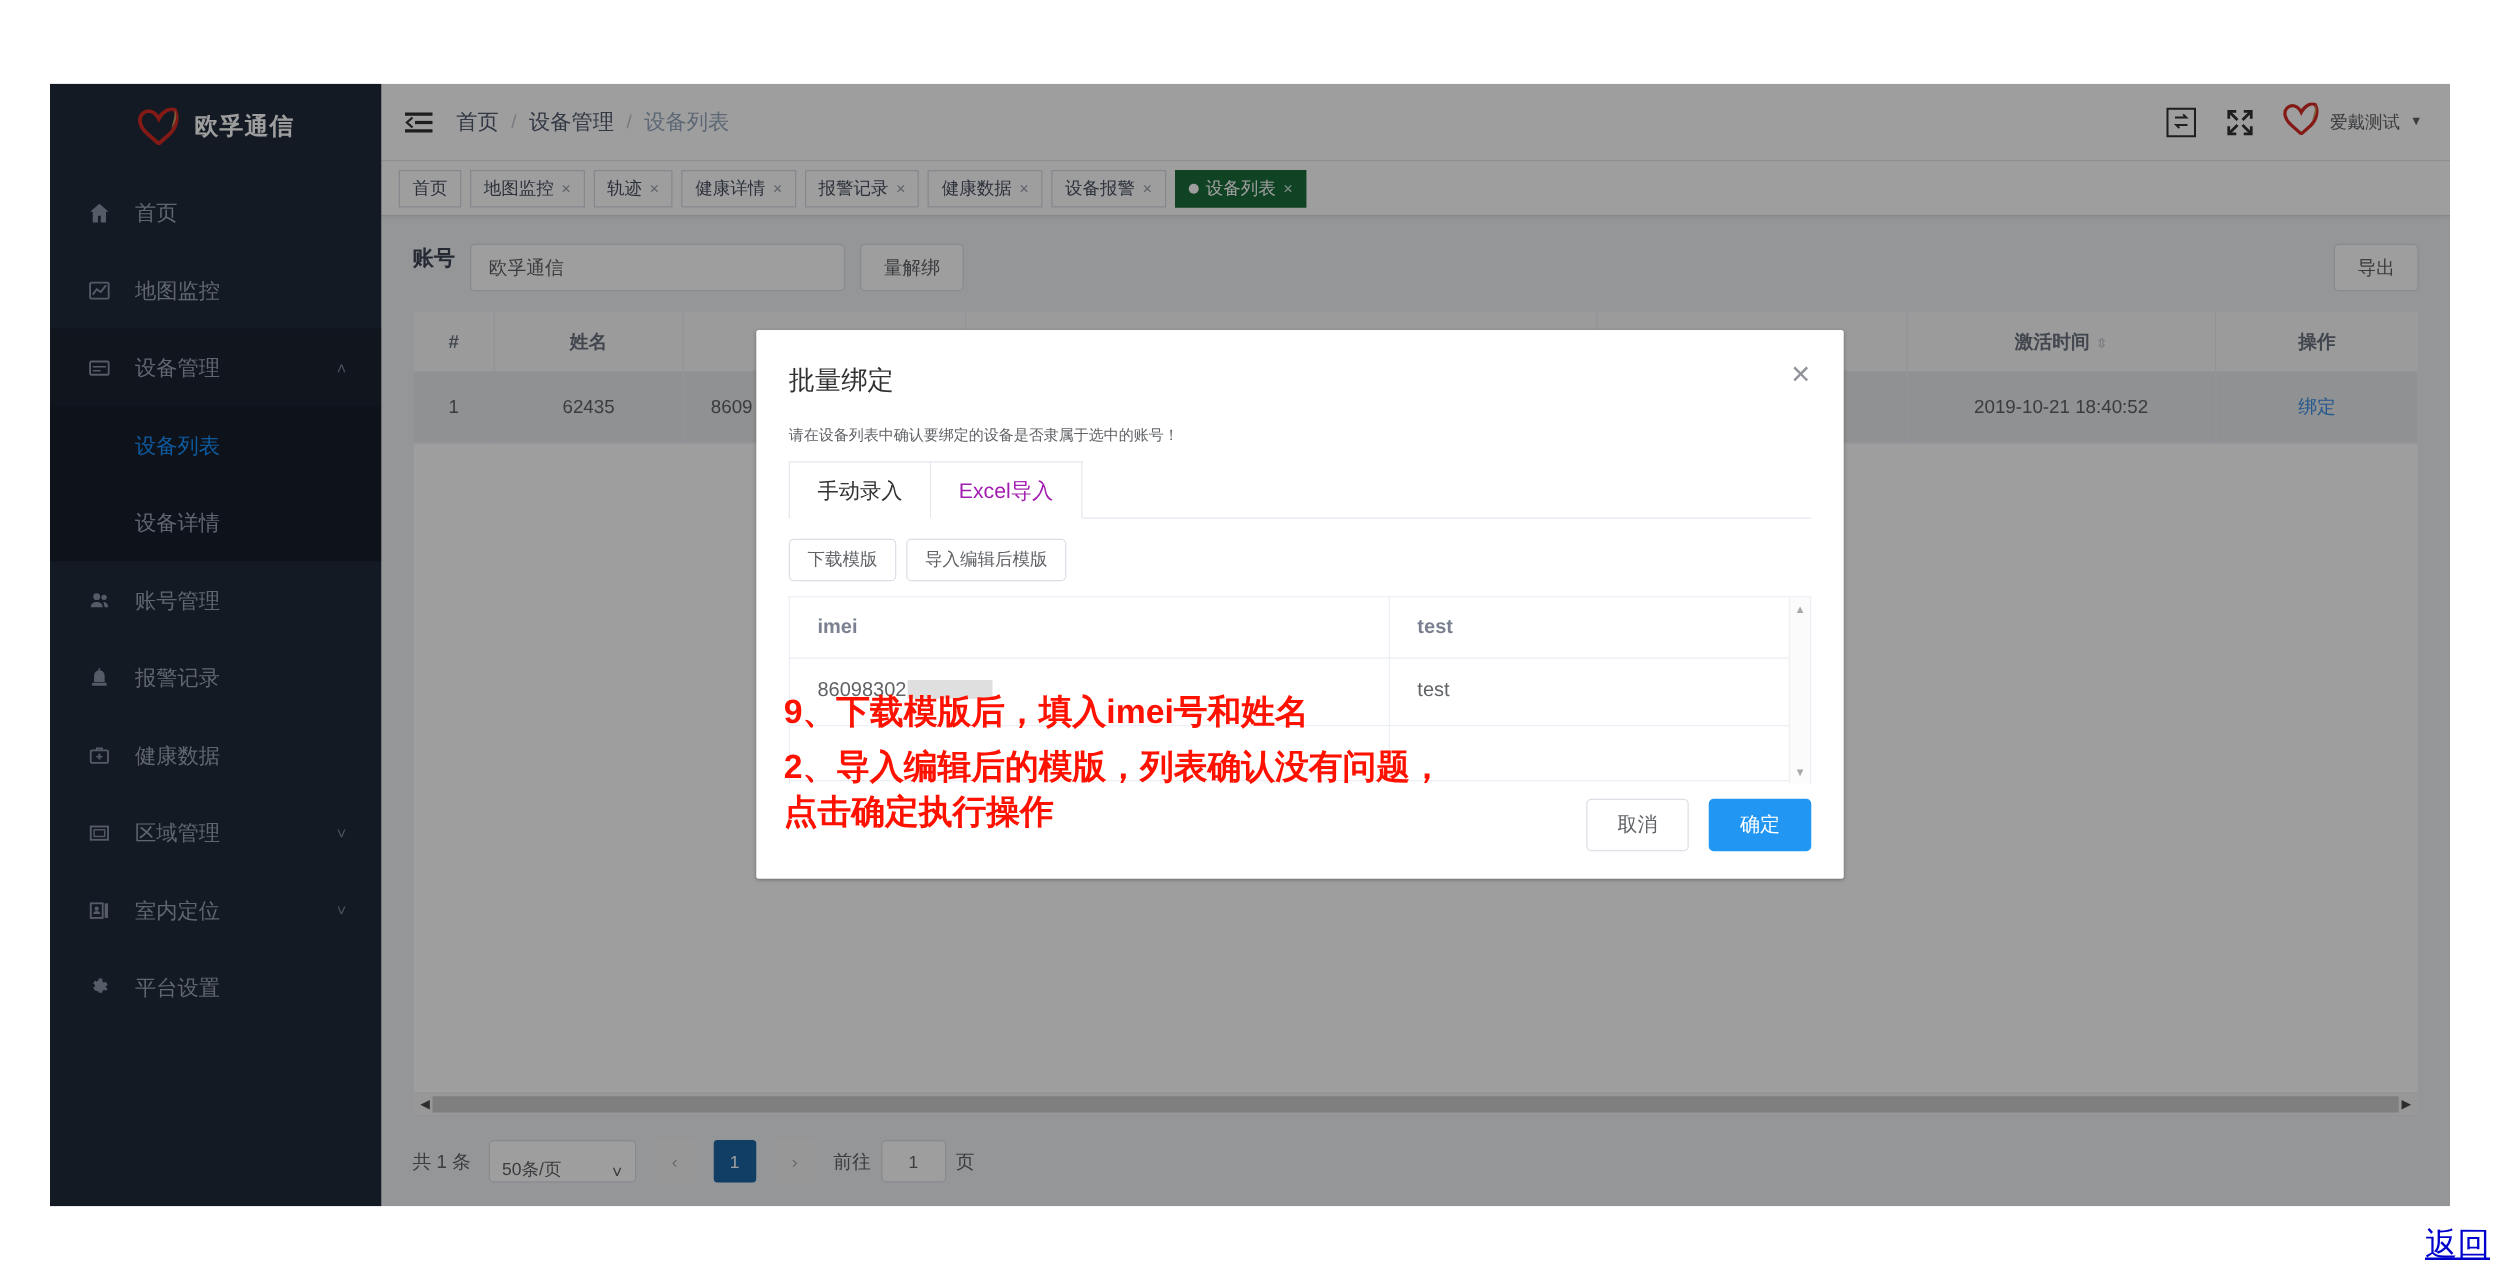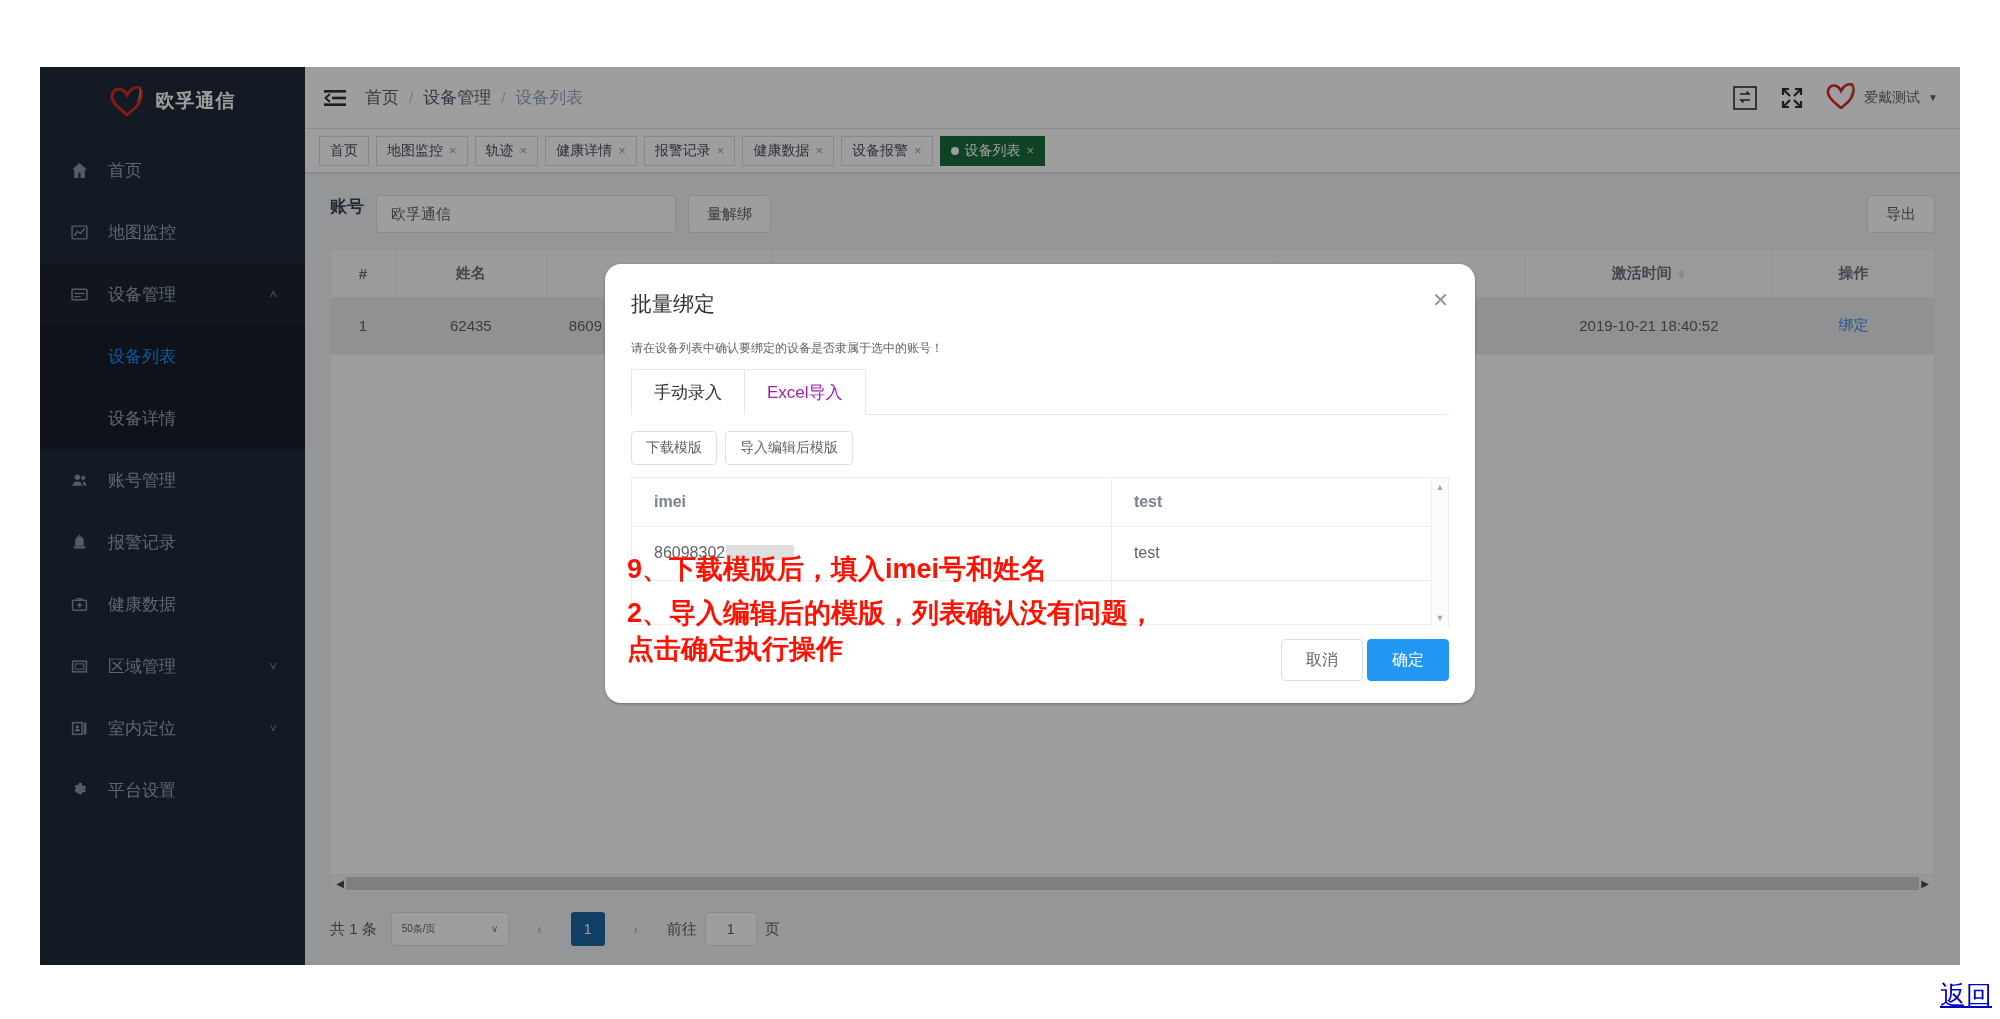--- a/index.html
+++ b/index.html
@@ -248,23 +248,23 @@
     display: flex;
     align-items: center;
     gap: 14px;
     font-size: 15px;
     color: #606266;
   }
   .pg-sel {
     width: 118px; height: 34px;
     border: 1px solid #dcdfe6; border-radius: 4px;
     background: #fff;
-    display: flex; align-items: center; justify-content: space-between;
+    display: flex; align-items: flex-end; justify-content: space-between;
     padding: 0 10px;
-    font-size: 10px; color: #606266;
+    font-size: 14px; color: #606266;
     cursor: pointer;
   }
   .pg-btn {
     min-width: 34px; height: 34px;
     border-radius: 3px;
     background: #f4f4f5;
     color: #a8abb2;
     display: flex; align-items: center; justify-content: center;
     font-size: 14px; cursor: pointer;
   }
@@ -284,21 +284,21 @@
     position: absolute;
     left: 0; top: 0; right: 0; bottom: 0;
     background: rgba(0,0,0,0.38);
     z-index: 50;
   }
   #modal {
     position: absolute;
     left: 565px; top: 197px;
     width: 870px;
     background: #fff;
-    border-radius: 16px;
+    border-radius: 2px;
     box-shadow: 0 1px 3px rgba(0,0,0,.3);
     z-index: 60;
     display: flex;
     flex-direction: column;
   }
   .modal-head {
     padding: 26px 26px 12px 26px;
     display: flex;
     align-items: flex-start;
   }
@@ -397,21 +397,21 @@
     justify-content: space-between;
     align-items: center;
     padding: 4px 0;
   }
   .vs-arrow { font-size: 9px; color: #a8a8a8; }
 
   .modal-foot {
     padding: 12px 26px 22px 26px;
     display: flex;
     justify-content: flex-end;
-    gap: 4px;
+    gap: 16px;
     align-items: center;
     text-align: right;
   }
   .mbtn {
     height: 42px;
     padding: 0 24px;
     border-radius: 4px;
     font-size: 16px;
     display: flex; align-items: center;
     cursor: pointer;

